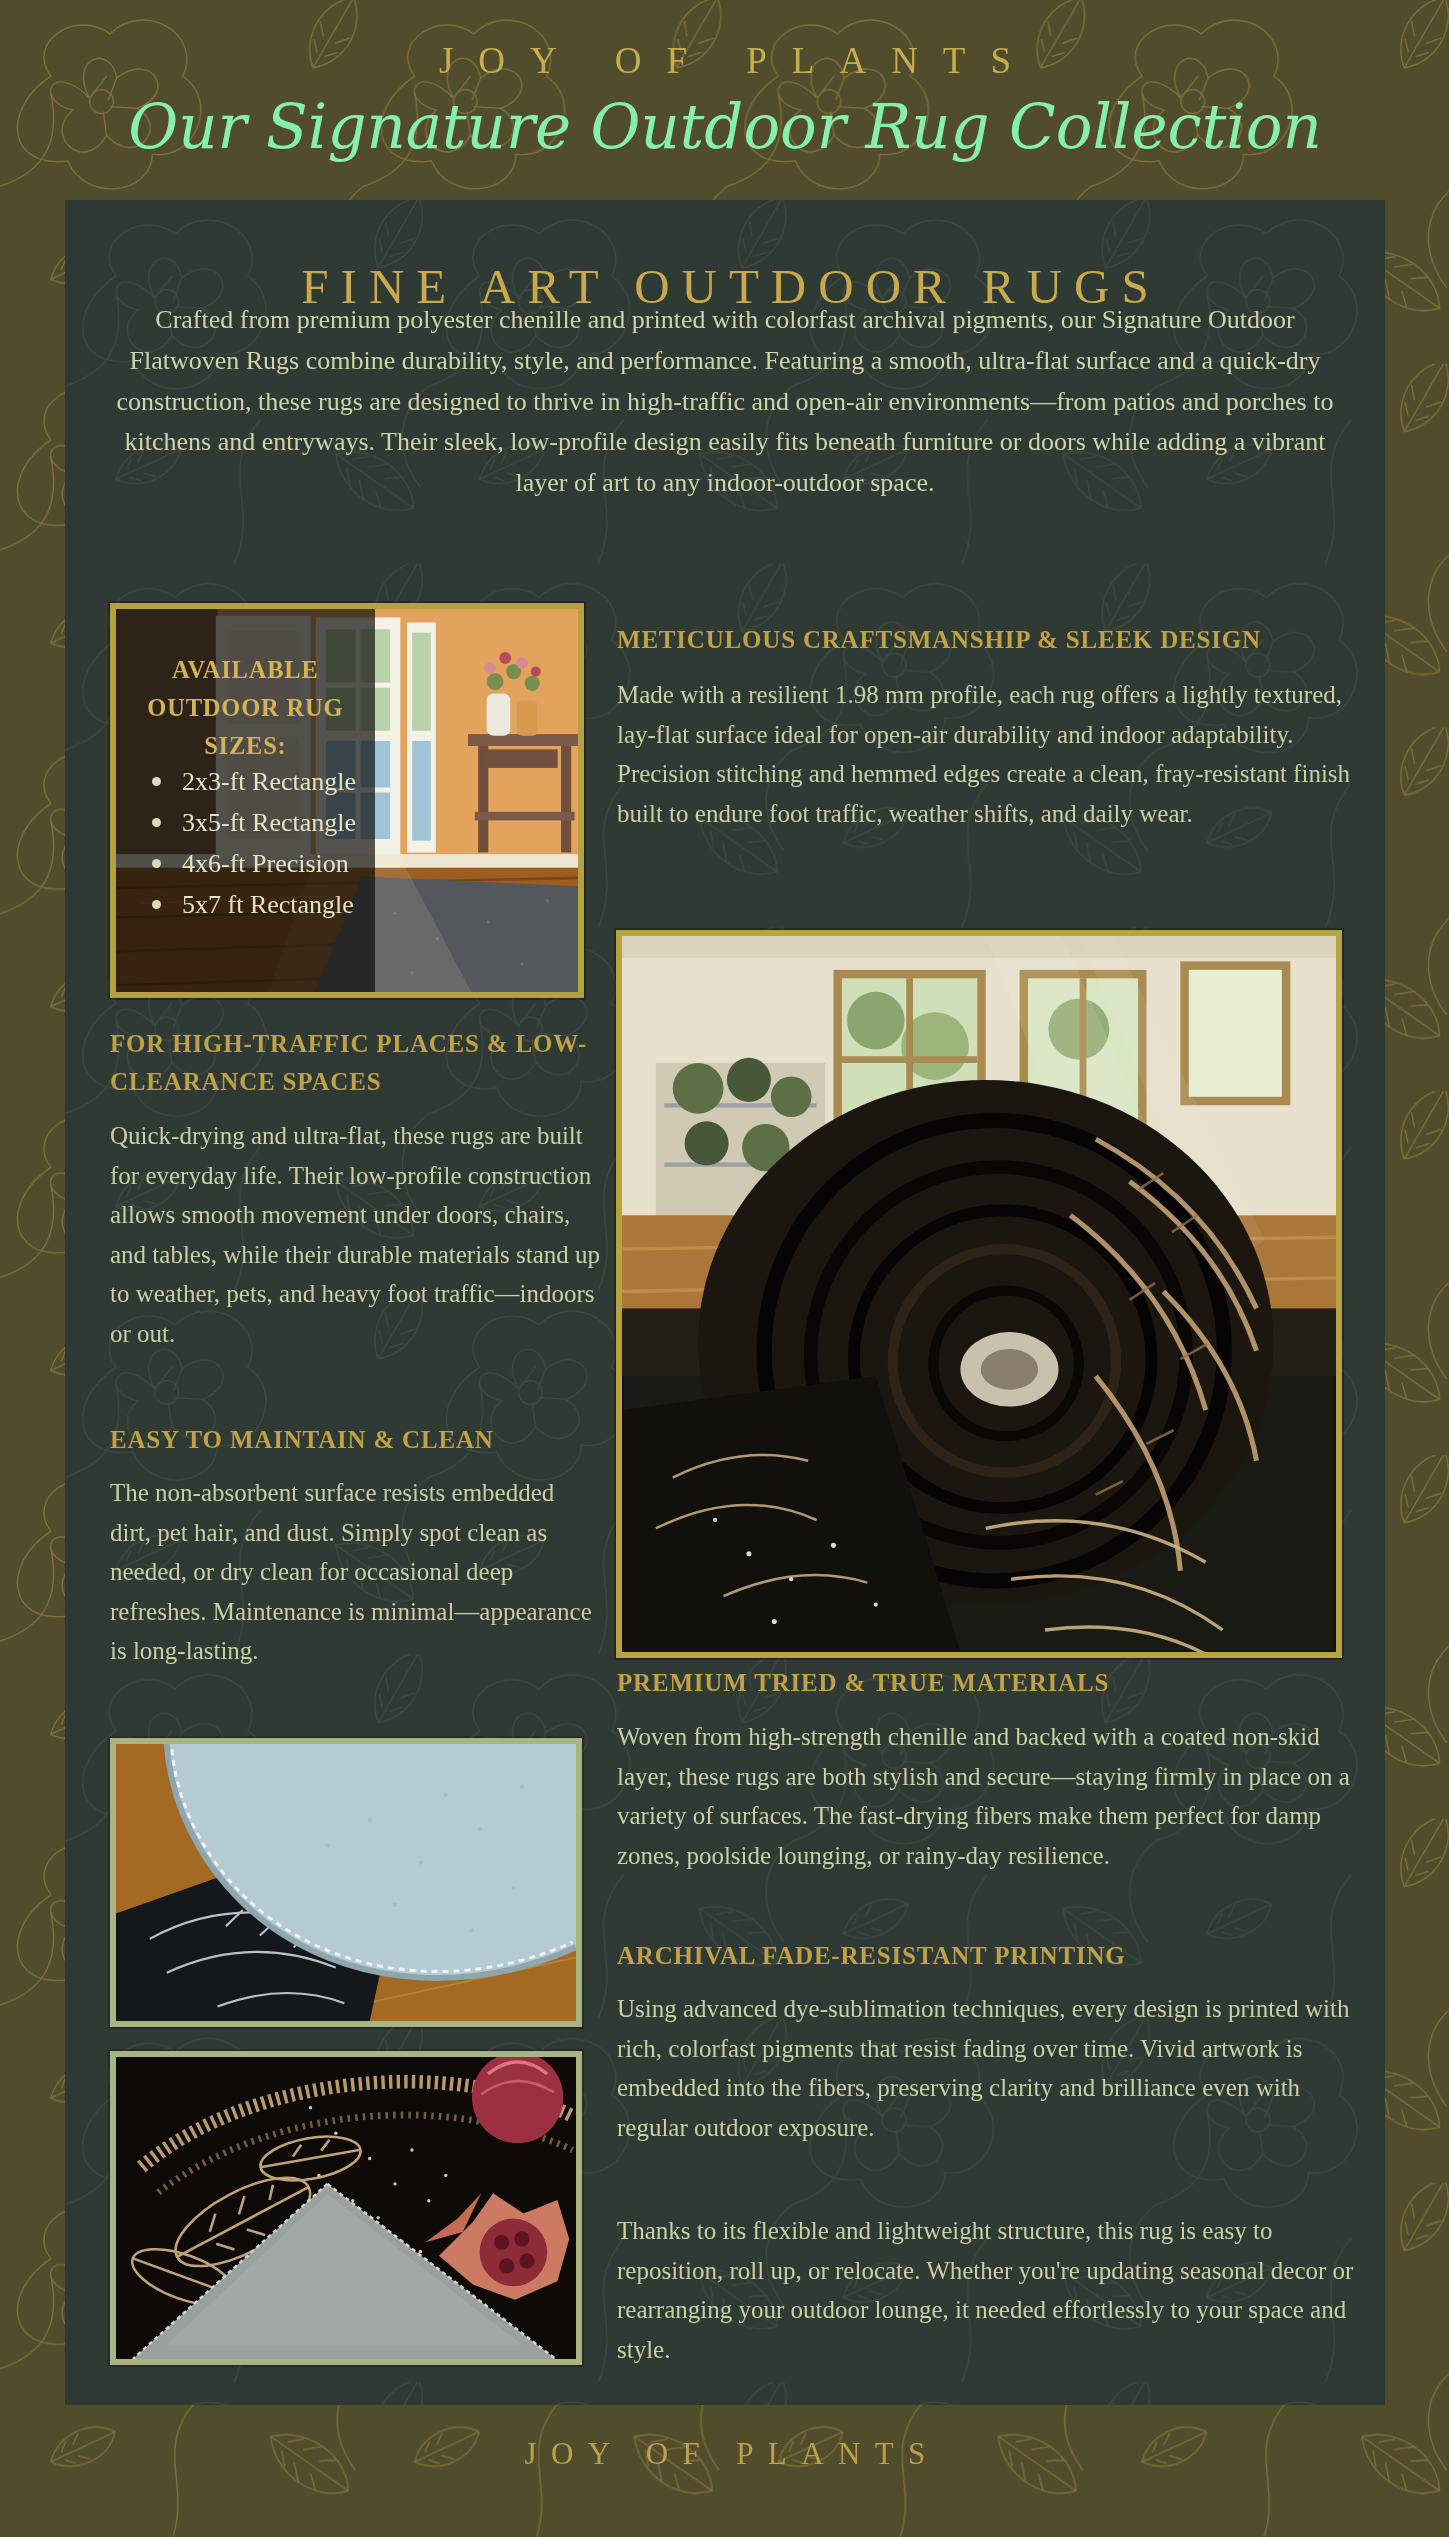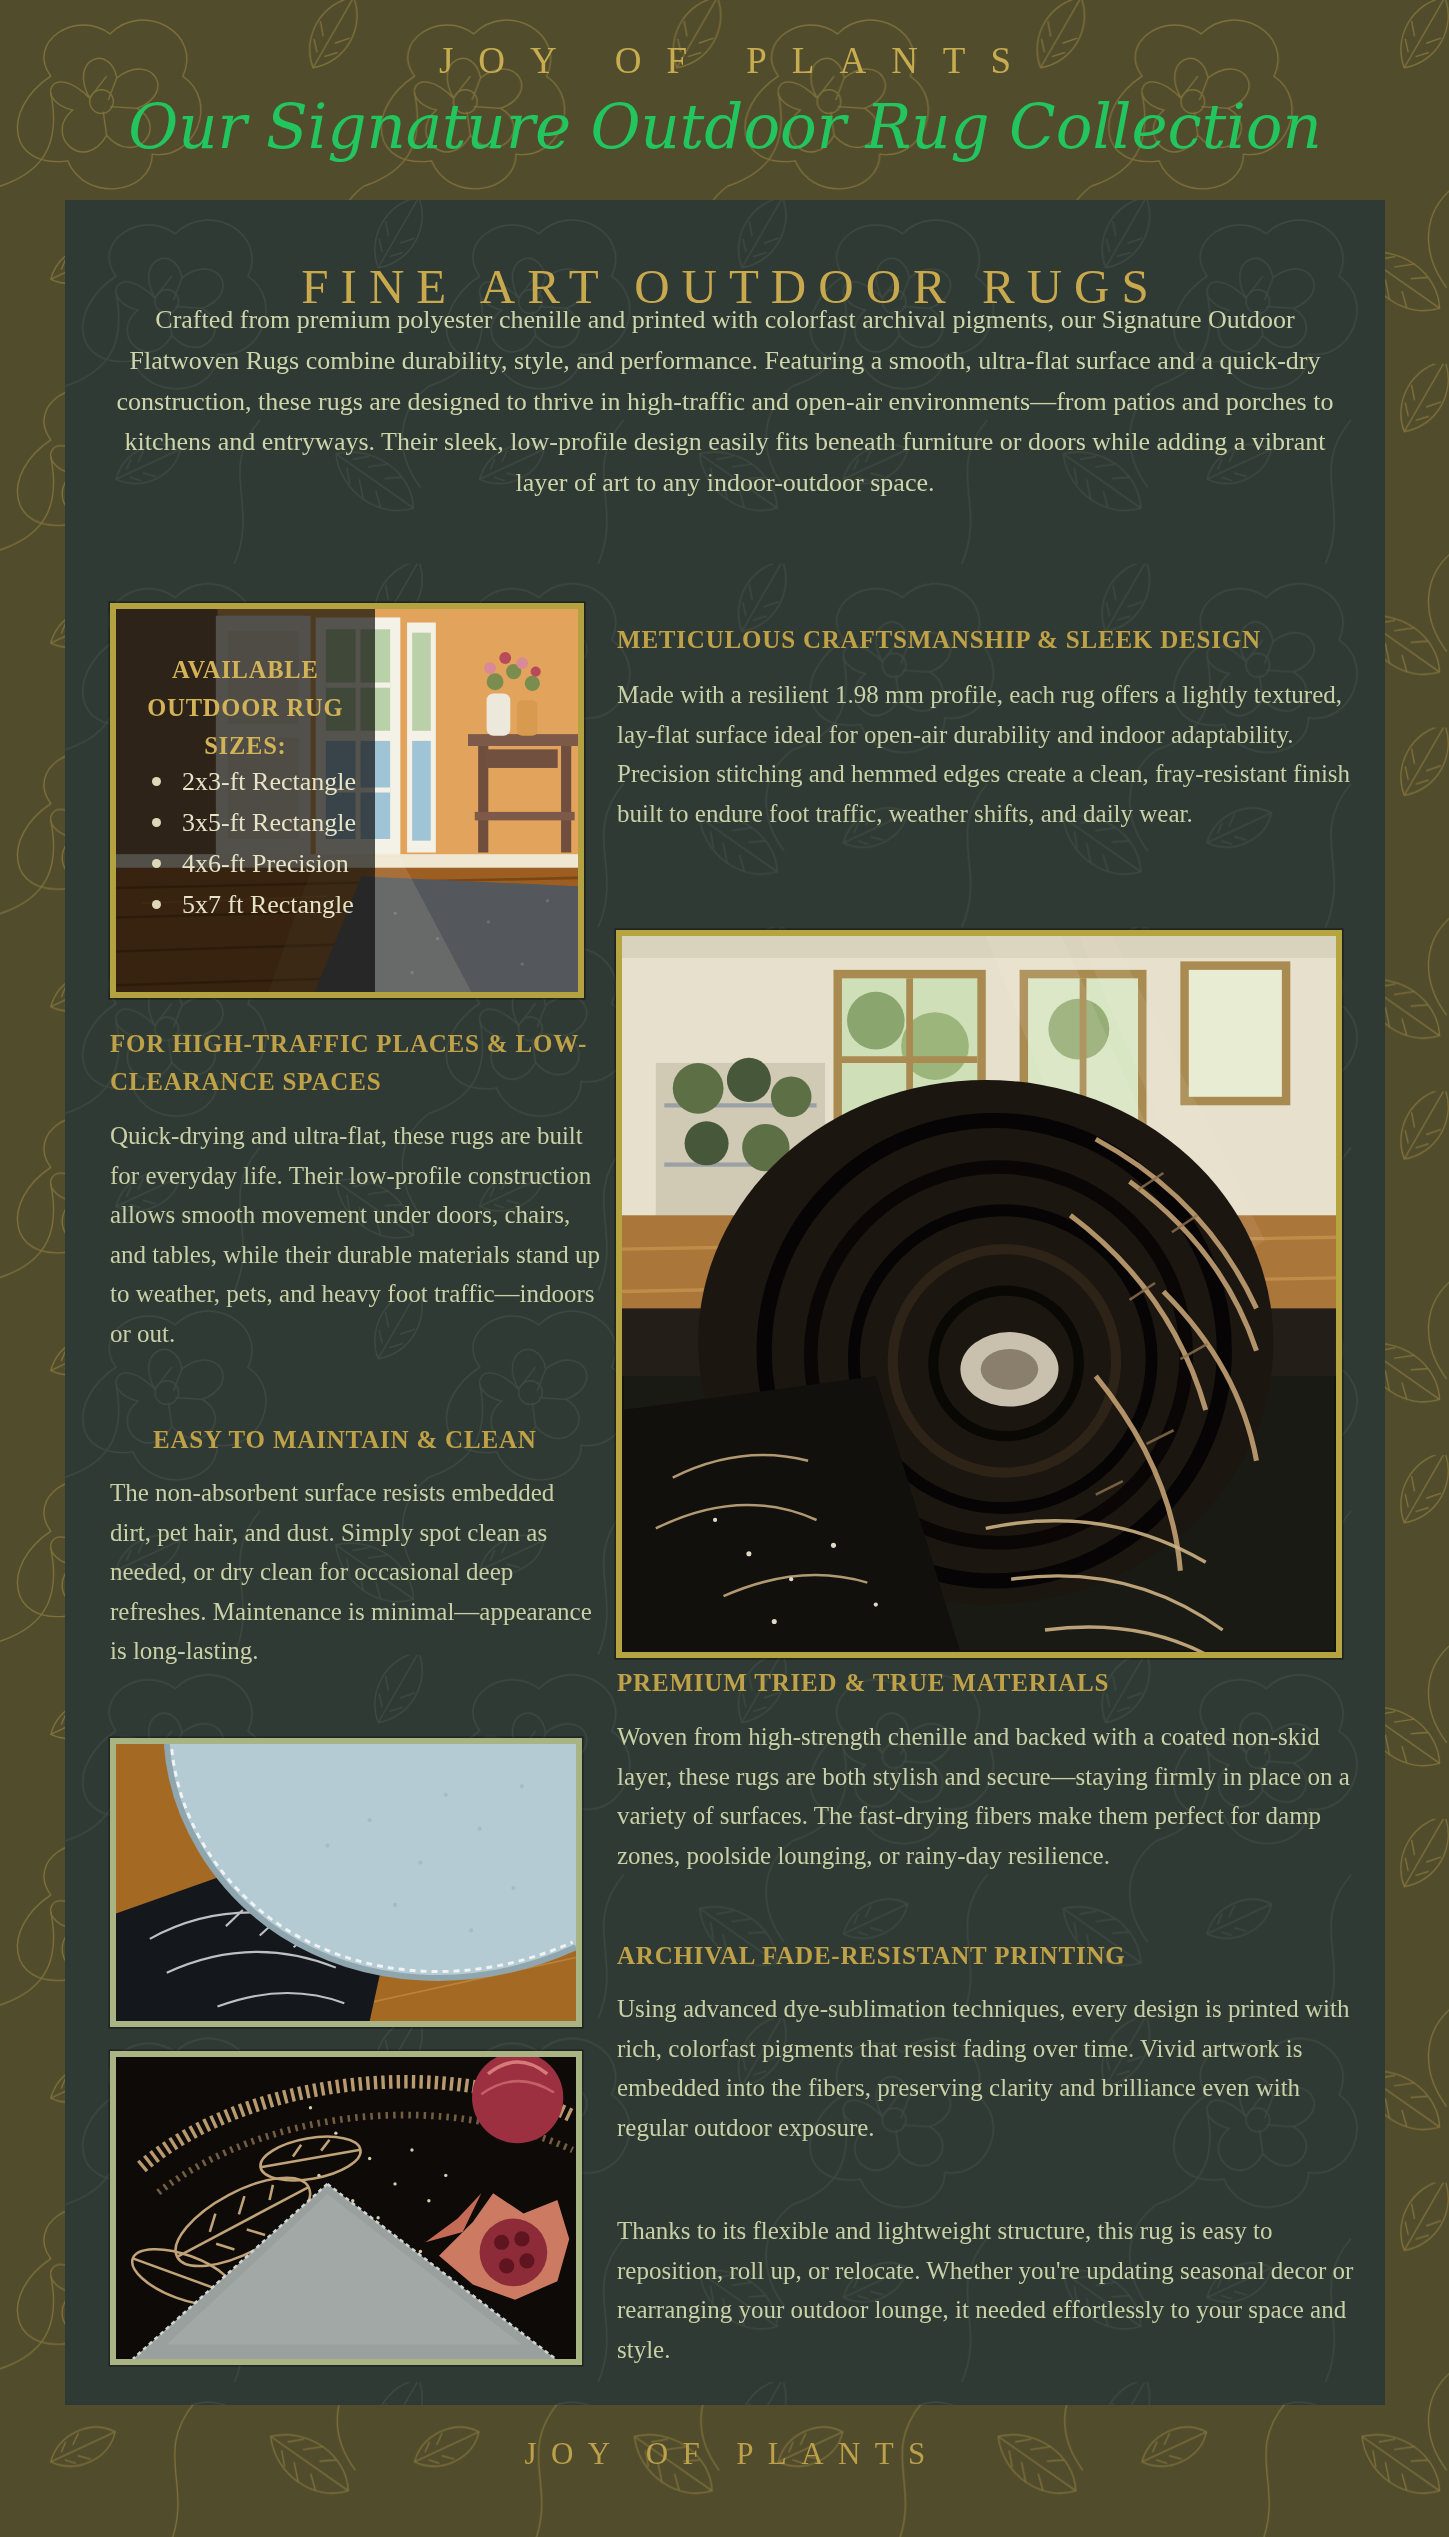--- a/index.html
+++ b/index.html
@@ -11,21 +11,21 @@
   svg{display:block;}
   
   .brand-top{
     left:0;top:39px;width:100%;text-align:center;
     font-size:37px;letter-spacing:25px;text-indent:25px;
     color:#c7ad4f;font-weight:400;
   }
   .script-sub{
     left:0;top:91px;width:100%;text-align:center;
     font-family:"DejaVu Serif",serif;font-style:italic;
-    font-size:61px;color:#22c55e;font-weight:400;
+    font-size:61px;color:#86efac;font-weight:400;
   }
   
   .panel{
     left:65px;top:200px;width:1320px;height:2205px;
     background:#303a34;
   }
   .panel-title{
     left:0;top:22px;width:100%;text-align:center;
     font-size:49px;letter-spacing:12px;text-indent:12px;
     color:#c9a94d;font-weight:400;margin-top:36px;
@@ -279,21 +279,21 @@
           <path d="M 430 700 q 140 -30 260 40"></path>
           <path d="M 460 760 q 140 -20 250 60"></path>
           <path d="M 500 820 q 120 -16 210 40"></path>
         </g>
       </svg>
     </div>
 
     <div class="abs sec-h" style="left:45px;top:825px;width:491px;">FOR HIGH-TRAFFIC PLACES &amp; LOW-CLEARANCE SPACES</div>
     <div class="abs sec-p" style="left:45px;top:916px;width:491px;">Quick-drying and ultra-flat, these rugs are built for everyday life. Their low-profile construction allows smooth movement under doors, chairs, and tables, while their durable materials stand up to weather, pets, and heavy foot traffic—indoors or out.</div>
 
-    <div class="abs sec-h" style="left:45px;top:1221px;width:491px;margin-left:43px;">EASY TO MAINTAIN &amp; CLEAN</div>
+    <div class="abs sec-h" style="left:45px;top:1221px;width:491px;">EASY TO MAINTAIN &amp; CLEAN</div>
     <div class="abs sec-p" style="left:45px;top:1273px;width:491px;">The non-absorbent surface resists embedded dirt, pet hair, and dust. Simply spot clean as needed, or dry clean for occasional deep refreshes. Maintenance is minimal—appearance is long-lasting.</div>
 
     <div class="abs frame-sage" style="left:45px;top:1538px;width:460px;height:277px;">
       <svg width="460" height="277" viewBox="0 0 544 327" preserveAspectRatio="none">
         <rect width="544" height="327" fill="#a46a24"></rect>
         <g stroke="#84511a" stroke-width="4">
           <line x1="0" y1="270" x2="544" y2="150"></line>
           <line x1="0" y1="327" x2="480" y2="220"></line>
           <line x1="60" y1="327" x2="544" y2="222"></line>
         </g>

